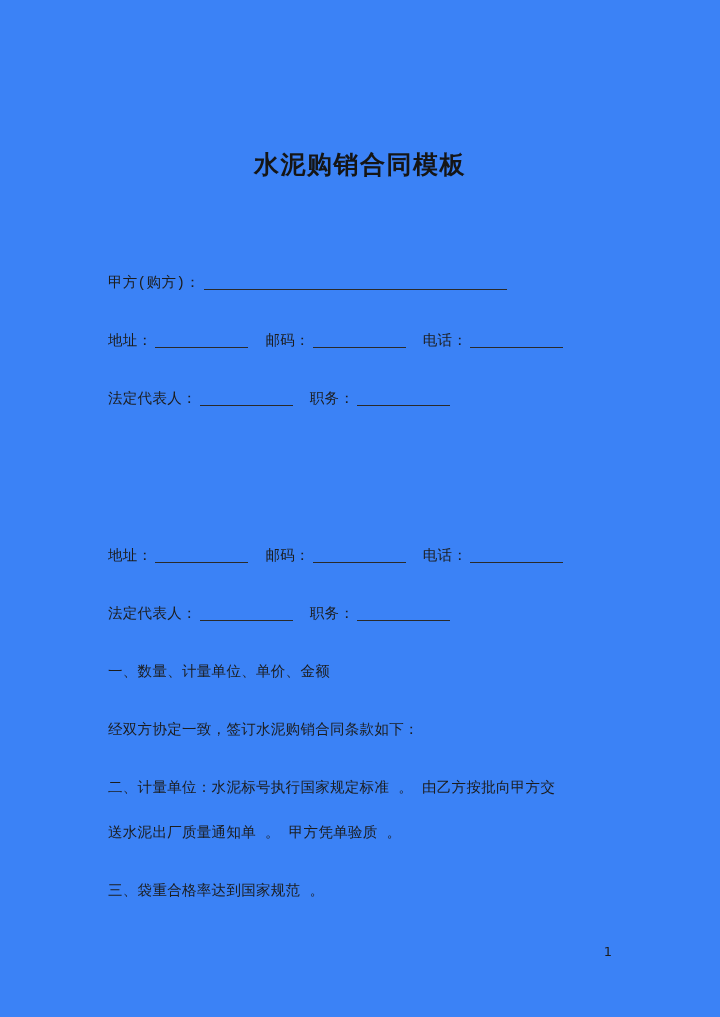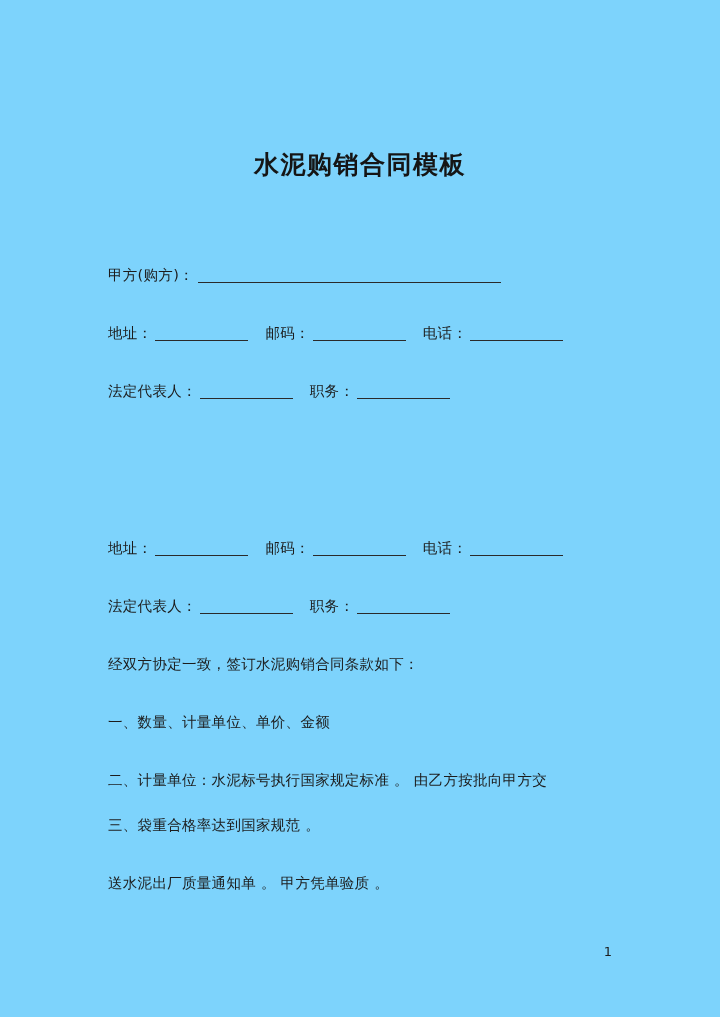--- a/index.html
+++ b/index.html
@@ -11,21 +11,21 @@
 
   body {
     font-family: "DejaVu Sans", "Liberation Sans", sans-serif;
     color: #1a1a1a;
   }
 
   #page {
     position: relative;
     width: 720px;
     height: 1017px;
-    background: #7dd3fc;
+    background: #3b82f6;
     overflow: hidden;
     box-sizing: border-box;
   }
 
   
   .doc-title {
     position: absolute;
     left: 0;
     right: 0;
     top: 148px;
@@ -35,22 +35,23 @@
     letter-spacing: 1.5px;
     font-weight: 600;
     color: #151515;
     white-space: nowrap;
   }
 
   
   .body-area {
     position: absolute;
     left: 108px;
-    top: 264px;
+    top: 272px;
     width: 500px;
+    font-family: Liberation Mono, monospace;
   }
 
   .para {
     font-size: 14.5px;
     line-height: 22px;
     color: #1c1c1c;
     letter-spacing: 0.3px;
     white-space: nowrap;
   }
 
@@ -134,36 +135,36 @@
       </div>
     </div>
 
     <div class="slot">
       <div class="para">
         <span class="fld-label">法定代表人：</span><span class="blank-med"></span><span class="gap-sm"></span><span class="fld-label">职务：</span><span class="blank-med"></span>
       </div>
     </div>
 
     <div class="slot">
-      <div class="para">经双方协定一致，签订水泥购销合同条款如下：</div>
+      <div class="para">一、数量、计量单位、单价、金额</div>
     </div>
 
     <div class="slot">
-      <div class="para">一、数量、计量单位、单价、金额</div>
+      <div class="para">经双方协定一致，签订水泥购销合同条款如下：</div>
     </div>
 
     <div class="slot-tight">
       <div class="para">二、计量单位：水泥标号执行国家规定标准 。 由乙方按批向甲方交</div>
     </div>
 
     <div class="slot">
-      <div class="para">三、袋重合格率达到国家规范 。</div>
+      <div class="para">送水泥出厂质量通知单 。 甲方凭单验质 。</div>
     </div>
 
     <div class="slot">
-      <div class="para">送水泥出厂质量通知单 。 甲方凭单验质 。</div>
+      <div class="para">三、袋重合格率达到国家规范 。</div>
     </div>
 
   </div>
 
   <div class="page-number">1</div>
 
 </div>
 
 </body></html>

